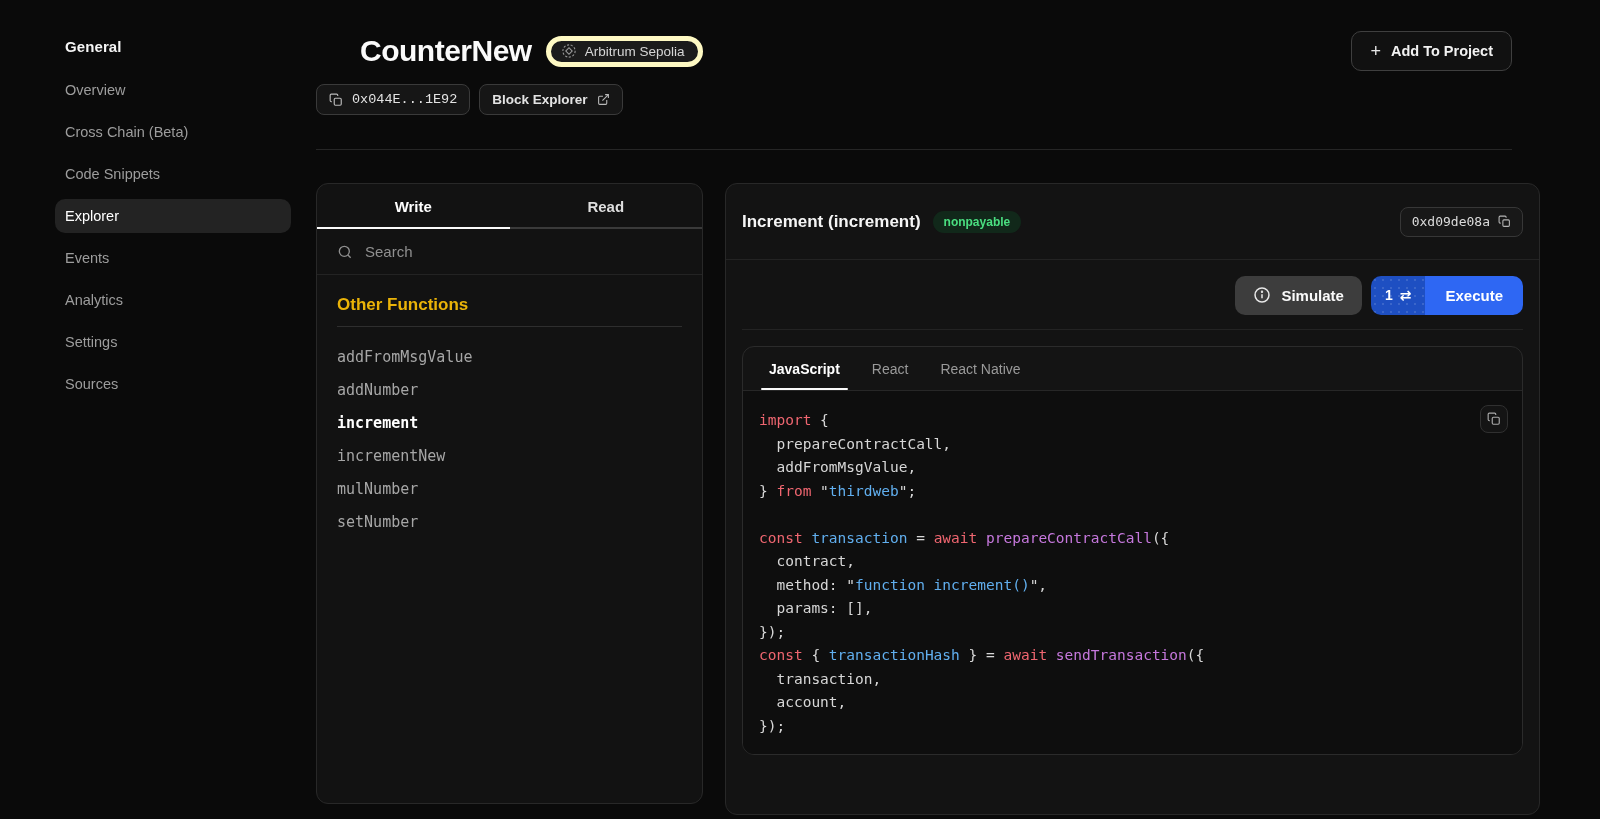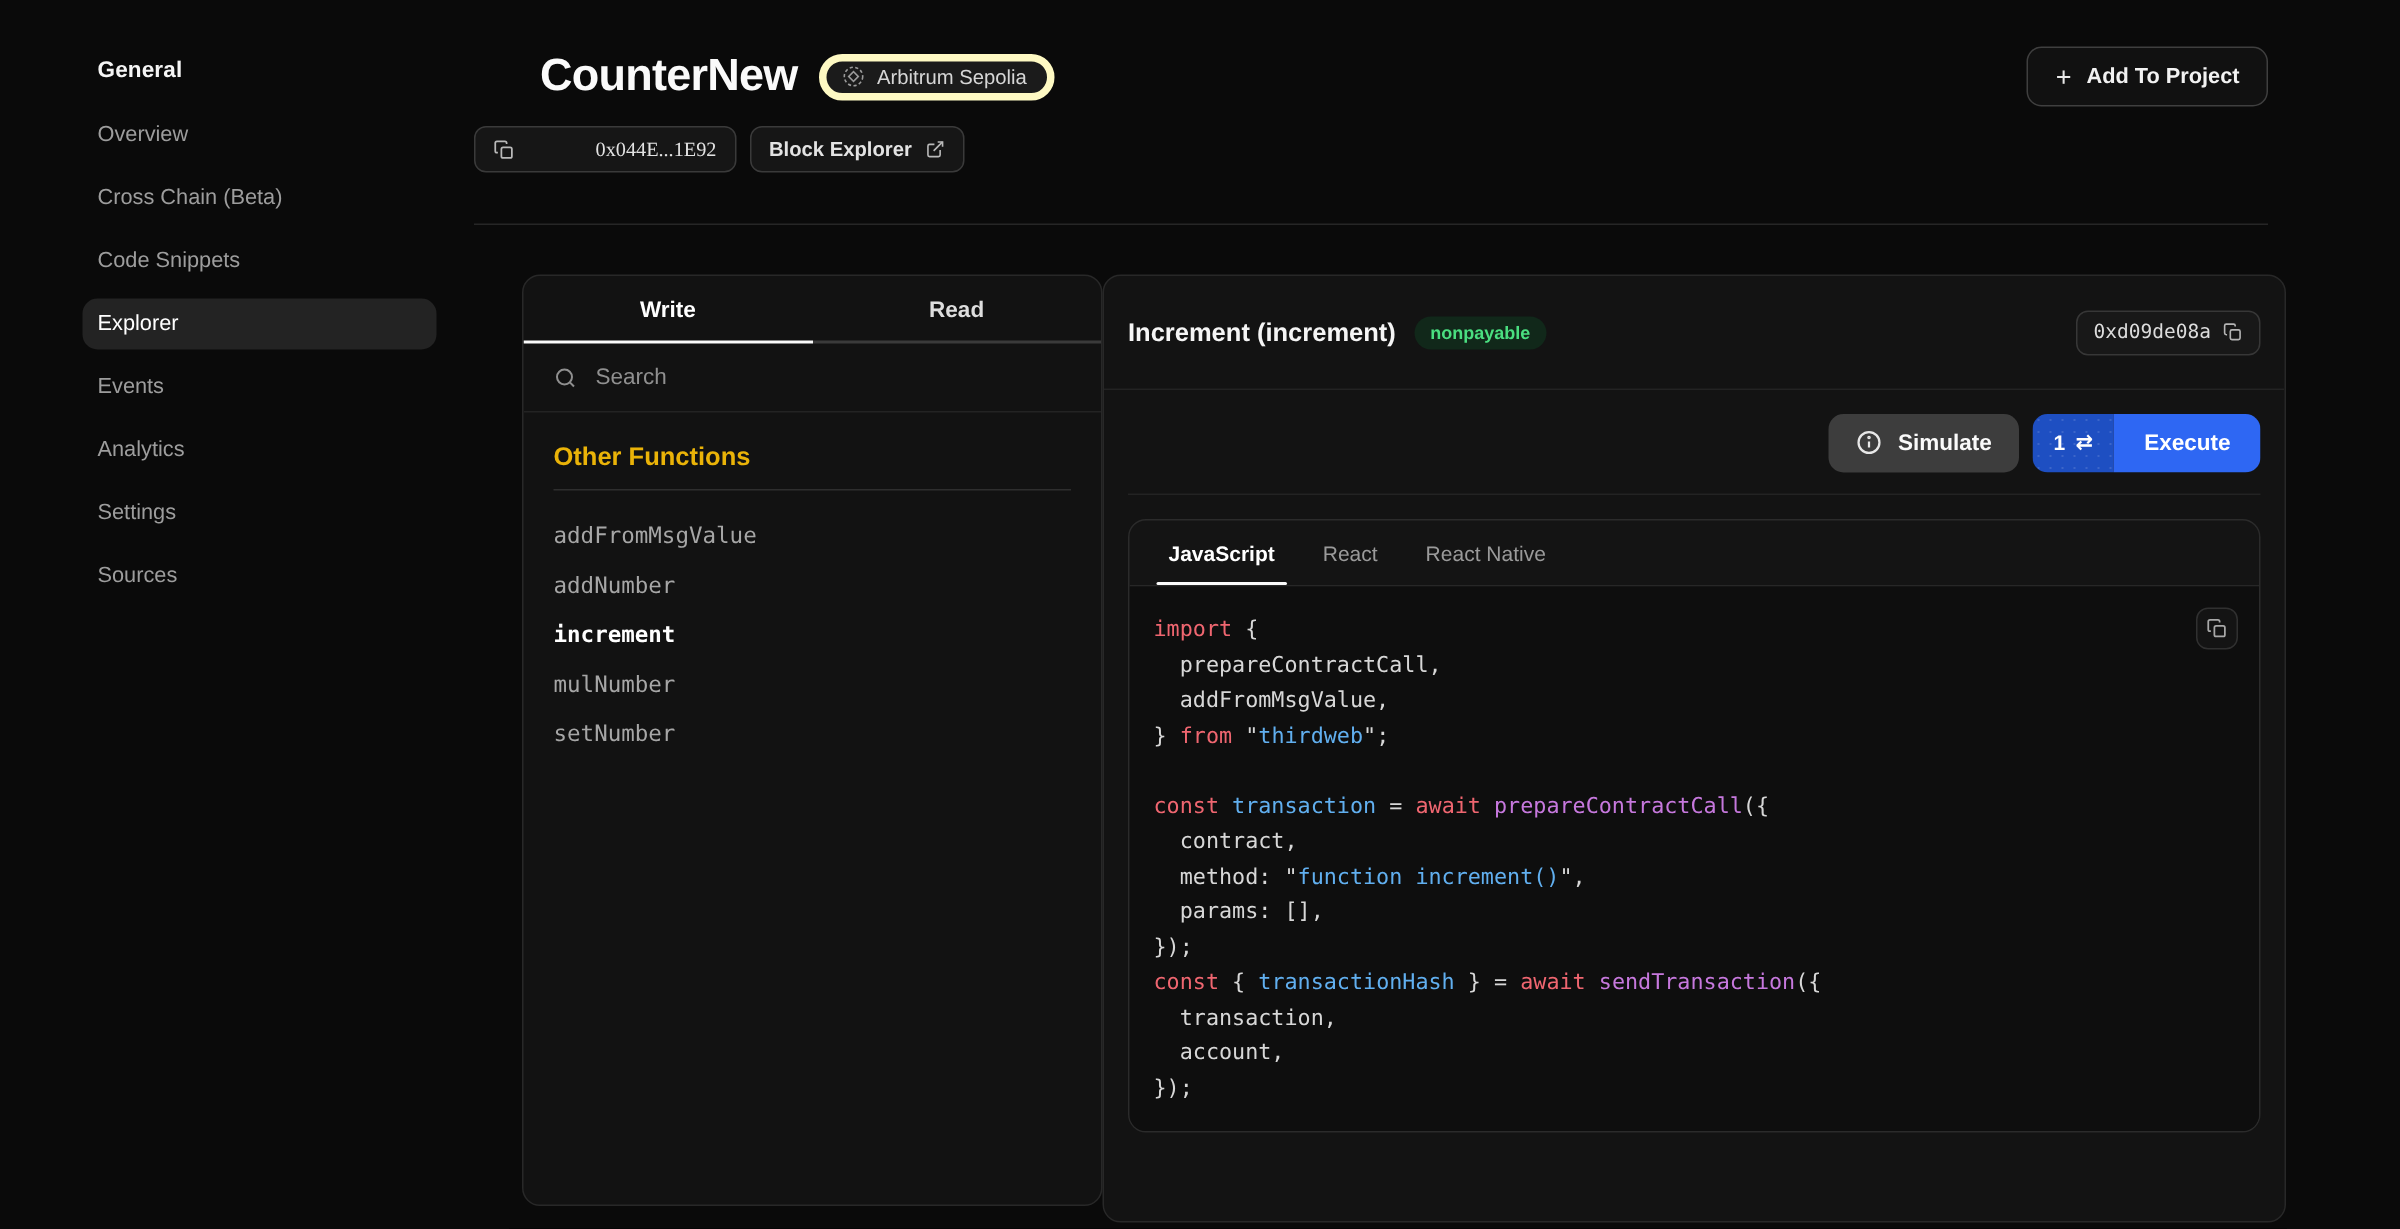--- a/index.html
+++ b/index.html
@@ -20,26 +20,26 @@
   .header-top { margin-top:31px; display:flex; justify-content:space-between; align-items:flex-start; }
   .title-group { display:flex; align-items:center; gap:14px; }
   .page-title { font-size:30px; font-weight:700; color:#fafafa; letter-spacing:-0.5px; line-height:40px;margin-left:44px; }
   .chain-badge { display:flex; align-items:center; gap:8px; height:31px; padding:0 14px 0 10px; border:5px solid #fef9c3; background:#1b1b1b; border-radius:16px; color:#d6d6d6; font-size:13.5px; cursor:pointer; }
   .chain-badge svg { color:#9a9a9a; }
   .btn { display:flex; align-items:center; cursor:pointer; background:none; border:none; font-family:inherit; }
   .add-btn { height:40px; padding:0 18px; gap:10px; border:1px solid #3f3f3f; border-radius:10px; background:#111; color:#f2f2f2; font-size:14.5px; font-weight:600; }
   .plus-glyph { font-size:18px; font-weight:400; color:#e8e8e8; line-height:1; }
   .header-actions { margin-top:13px; display:flex; gap:9px; }
   .chip { height:31px; padding:0 12px; gap:9px; border:1px solid #3a3a3a; border-radius:8px; background:#161616; color:#e3e3e3; font-size:13.5px; font-weight:600; }
-  .chip .mono { font-family:Liberation Serif, serif; font-weight:400; font-size:13.5px;margin-left:45px; }
+  .chip .mono { font-family:Liberation Mono, monospace; font-weight:400; font-size:13.5px; }
   .chip svg { color:#b9b9b9; }
   .header-divider { margin-top:34px; height:1px; background:#262626; }
 
   
-  .panels { display:flex; margin-top:33px; padding-right:76px;margin-left:32px; }
+  .panels { display:flex; gap:22px; margin-top:33px; padding-right:60px; }
   .panel { border:1px solid #282828; border-radius:12px; background:#121212; }
   .left-panel { width:387px; height:621px; overflow:hidden; display:flex; flex-direction:column; }
   .right-panel { flex:1; height:632px; overflow:hidden; background:#131313; position:relative; }
 
   
   .rw-tabs { display:flex; height:45px; flex:none; }
   .rw-tab { flex:1; display:flex; align-items:center; justify-content:center; font-size:15px; font-weight:600; color:#dedede; position:relative; cursor:pointer; }
   .rw-tab::after { content:""; position:absolute; left:0; right:0; bottom:0; height:2px; background:#3a3a3a; }
   .rw-tab.active { color:#ffffff; }
   .rw-tab.active::after { background:#fafafa; }
@@ -166,20 +166,21 @@
           </span>
           <input class="search-input" placeholder="Search" style="">
         </div>
         <div class="fn-section">
           <h3 class="fn-title">Other Functions</h3>
           <div class="fn-divider"></div>
           <ul class="fn-list">
               <li class="fn-item">addFromMsgValue</li>
               <li class="fn-item">addNumber</li>
               <li class="fn-item selected">increment</li>
+              <li class="fn-item">incrementNew</li>
               <li class="fn-item">mulNumber</li>
               <li class="fn-item">setNumber</li>
             </ul>
         </div>
       </section>
 
       <section class="panel right-panel">
         <div class="detail-header">
           <div class="dh-left">
             <h3 class="fn-detail-title">Increment (increment)</h3>

